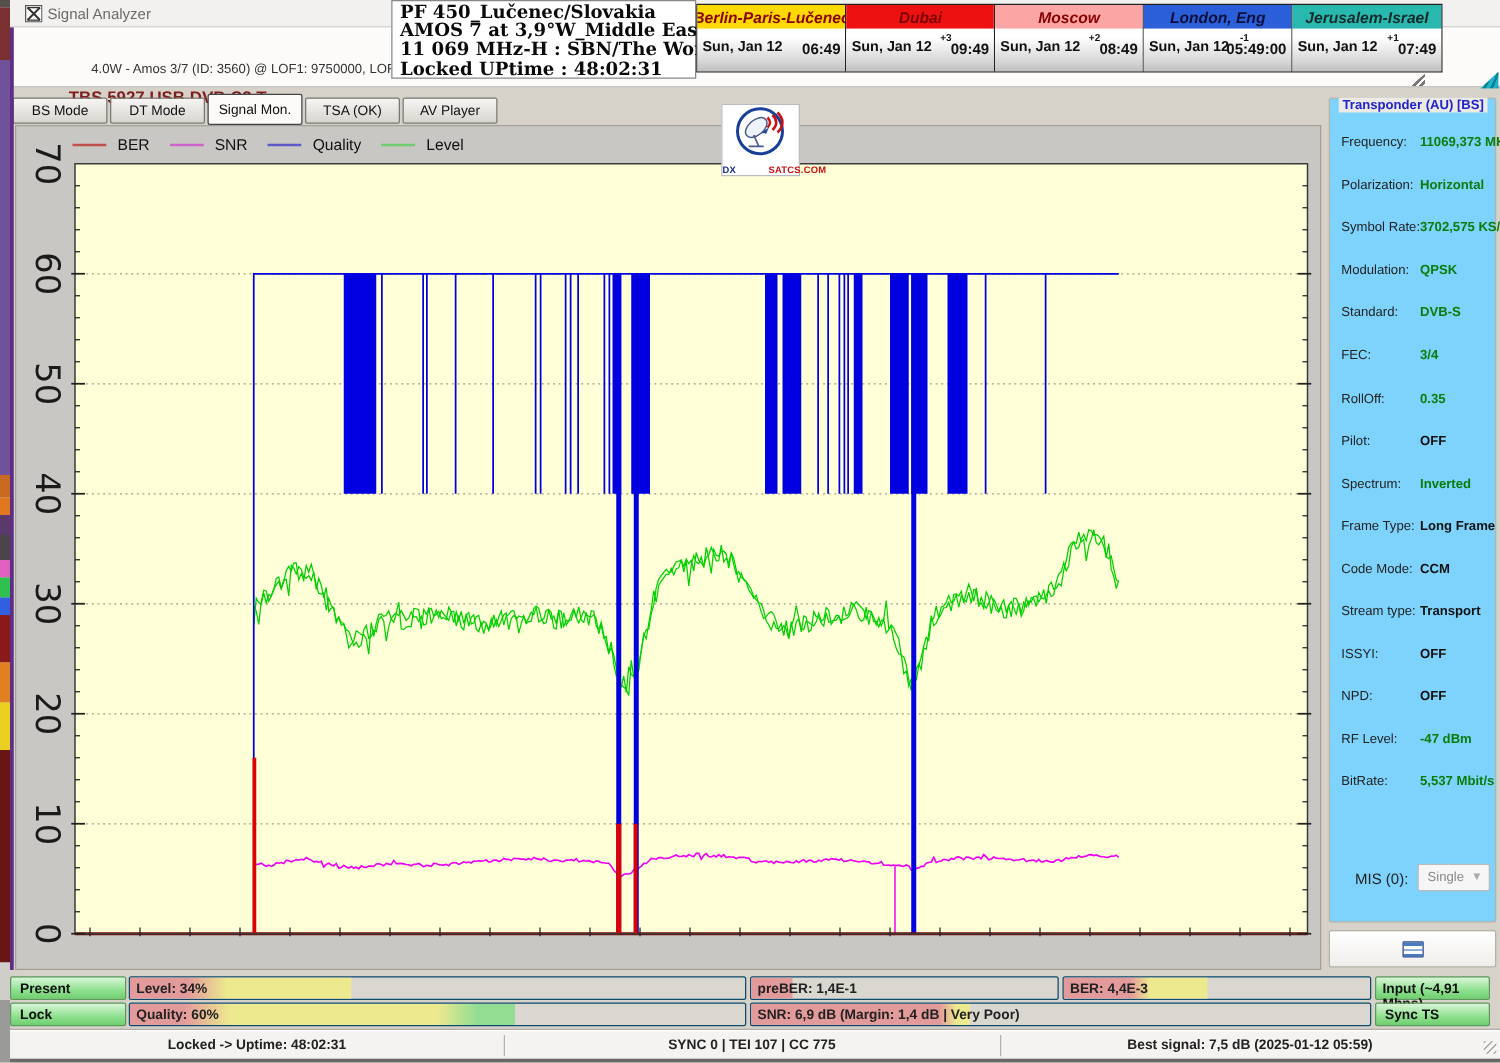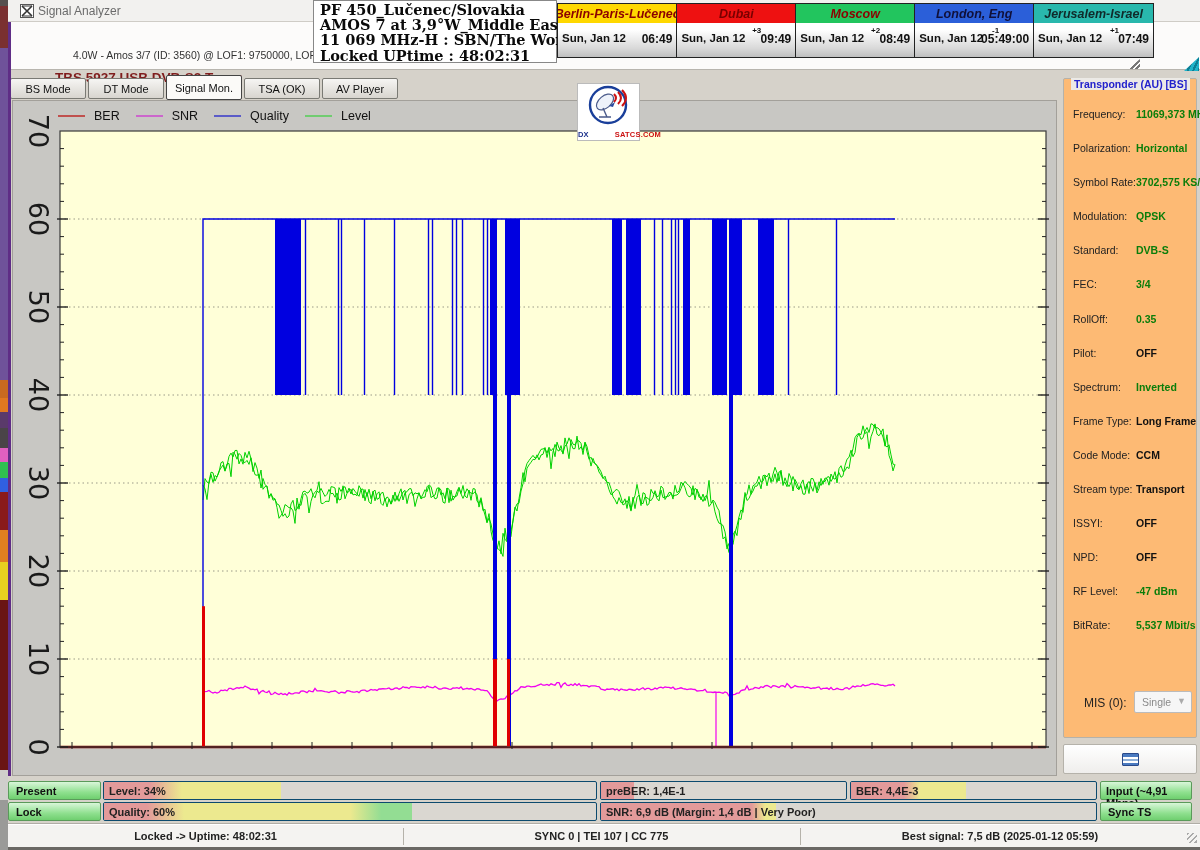--- a/index.html
+++ b/index.html
@@ -53,21 +53,21 @@
 
   
   #chart-panel { position:absolute; left:12px; top:100px; width:1045px; height:676px; background:#c8c7c3; border:1px solid #a3a09a; }
   #legend { position:absolute; left:45px; top:8px; display:flex; align-items:center; gap:16px; }
   .leg-item { display:flex; align-items:center; gap:9px; }
   .leg-line { width:27px; height:2px; }
   .leg-label { font-size:12.5px; color:#111; }
   #chart-svg { position:absolute; left:0; top:0; }
 
   
-  #tp-panel { position:absolute; left:1063px; top:78px; width:134px; height:660px; background:#fdba74; border:1px solid #b5b2aa; border-radius:2px; }
+  #tp-panel { position:absolute; left:1063px; top:78px; width:134px; height:660px; background:#7dd3fc; border:1px solid #b5b2aa; border-radius:2px; }
   #tp-title { position:absolute; left:7px; top:-1px; background:#eceae6; padding:0 3px; font-size:10.5px; font-weight:bold; color:#2222cc; }
   #tp-rows { position:absolute; left:0; top:20px; width:100%; }
   .tp-row { position:relative; height:34.1px; }
   .tp-label { position:absolute; left:9px; top:9px; font-size:10.5px; color:#222; }
   .tp-value { position:absolute; left:72px; top:9px; font-size:10.5px; font-weight:bold; color:#111; white-space:nowrap; }
   .tp-value.green { color:#0a7d0a; }
   #mis-row { position:absolute; left:0; top:612px; width:100%; height:24px; }
   #mis-label { position:absolute; left:20px; top:5px; font-size:12px; color:#222; }
   #mis-select { position:absolute; left:70px; top:0; width:58px; height:22px; background:#f6f6f6; border:1px solid #bbb; border-radius:2px; font-size:10.5px; color:#8a8a8a; padding:4px 0 0 7px; }
   #mis-chevron { position:absolute; right:5px; top:4px; color:#aaa; font-size:9px; }
@@ -147,21 +147,21 @@
       </div>
       <div class="clock">
         <div class="clock-head" style="background: rgb(238, 17, 17); color: rgb(122, 0, 0);">Dubai</div>
         <div class="clock-body">
           <div class="clock-date">Sun, Jan 12</div>
           <div class="clock-off">+3</div>
           <div class="clock-time">09:49</div>
         </div>
       </div>
       <div class="clock">
-        <div class="clock-head" style="background: #22c55e; color: rgb(139, 0, 0);">Moscow</div>
+        <div class="clock-head" style="background: #fca5a5; color: rgb(139, 0, 0);">Moscow</div>
         <div class="clock-body">
           <div class="clock-date">Sun, Jan 12</div>
           <div class="clock-off">+2</div>
           <div class="clock-time">08:49</div>
         </div>
       </div>
       <div class="clock">
         <div class="clock-head" style="background: rgb(43, 95, 217); color: rgb(16, 16, 58);">London, Eng</div>
         <div class="clock-body">
           <div class="clock-date">Sun, Jan 12</div>

